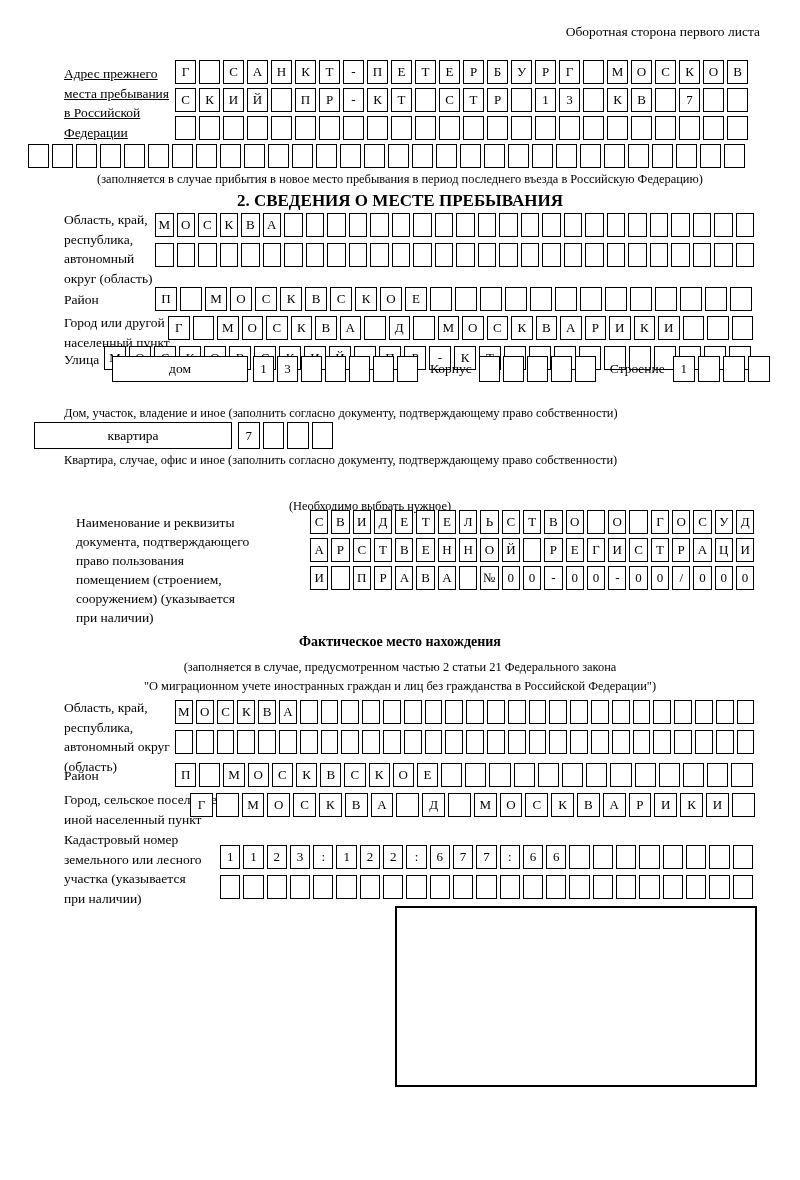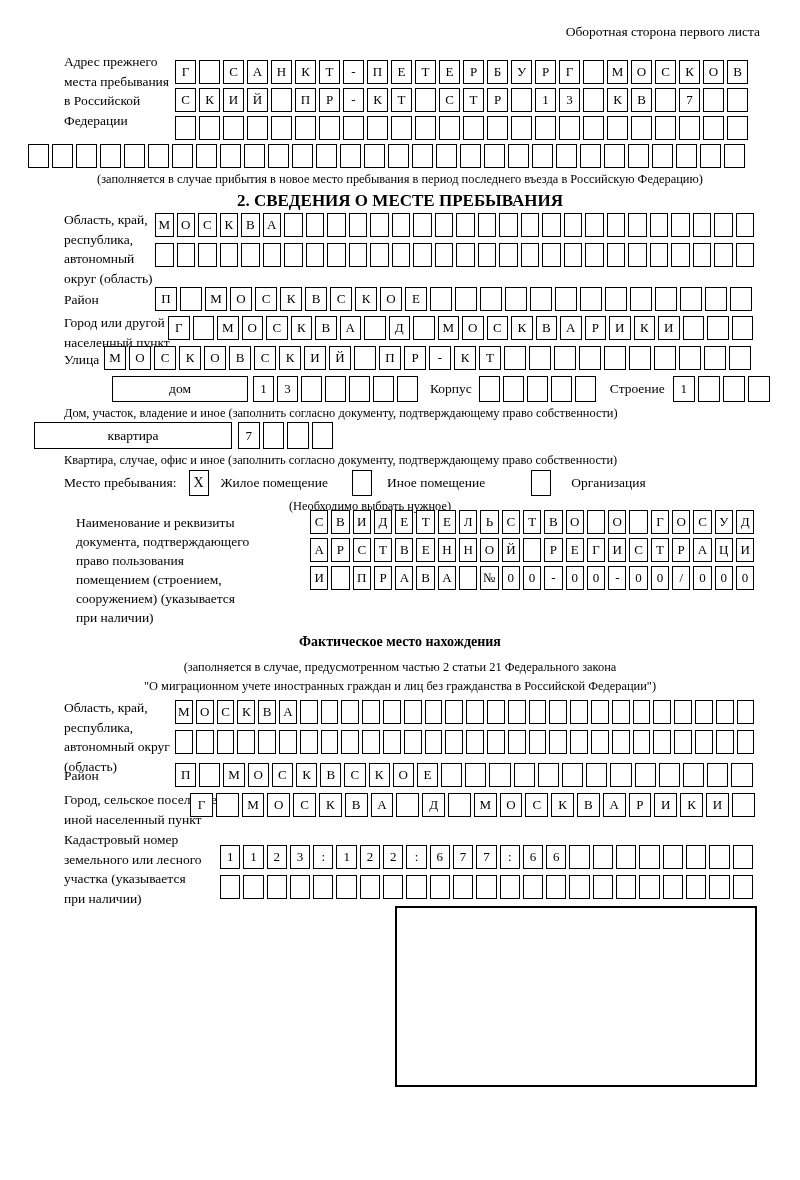--- a/index.html
+++ b/index.html
@@ -22,21 +22,21 @@
   .inline-label{font-size:13.5px;white-space:nowrap;}
   .stampbox{position:absolute;border:2px solid #000;background:#fff;}
 </style>
 </head>
 <body>
 
 <div class="page">
 
   <div class="abs label" style="top:22px;right:40px;">Оборотная сторона первого листа</div>
 
-  <div class="abs label" style="left:64px;top:52px;">
+  <div class="abs label" style="left:64px;top:64px;text-decoration:underline;">
       <div>Адрес прежнего</div>
       <div>места пребывания</div>
       <div>в Российской</div>
       <div>Федерации</div>
     </div>
   <div class="cellrow" style="left:175px;top:60px;--cw:21px;">
       <div class="cell">Г</div>
       <div class="cell"></div>
       <div class="cell">С</div>
       <div class="cell">А</div>
@@ -298,21 +298,21 @@
       <div class="cell"></div>
       <div class="cell"></div>
       <div class="cell"></div>
       <div class="cell"></div>
       <div class="cell"></div>
       <div class="cell"></div>
       <div class="cell"></div>
       <div class="cell"></div>
     </div>
 
-  <div class="flexrow" style="left:64px;top:376px;padding-left:48px;">
+  <div class="flexrow" style="left:64px;top:356px;padding-left:48px;">
     <div class="widebox" style="width:136px;height:26px;">дом</div>
     <div class="cellrow" style="position:static;margin-left:5px;--cw:21px;--ch:26px;">
         <div class="cell">1</div>
         <div class="cell">3</div>
         <div class="cell"></div>
         <div class="cell"></div>
         <div class="cell"></div>
         <div class="cell"></div>
         <div class="cell"></div>
       </div>
@@ -338,29 +338,20 @@
     <div class="widebox" style="width:198px;height:27px;">квартира</div>
     <div class="cellrow" style="position:static;margin-left:6px;--cw:21.5px;--ch:27px;">
         <div class="cell">7</div>
         <div class="cell"></div>
         <div class="cell"></div>
         <div class="cell"></div>
       </div>
   </div>
   <div class="abs small" style="left:64px;top:453px;">Квартира, случае, офис и иное (заполнить согласно документу, подтверждающему право собственности)</div>
 
-  <div class="flexrow" style="left:64px;top:470px;">
-    <div class="inline-label">Место пребывания:</div>
-    <div class="checkbox" style="margin-left:12px;">X</div>
-    <div class="inline-label" style="margin-left:12px;">Жилое помещение</div>
-    <div class="checkbox" style="margin-left:24px;"></div>
-    <div class="inline-label" style="margin-left:15px;">Иное помещение</div>
-    <div class="checkbox" style="margin-left:46px;"></div>
-    <div class="inline-label" style="margin-left:20px;">Организация</div>
-  </div>
   <div class="abs small center" style="left:160px;top:499px;width:420px;">(Необходимо выбрать нужное)</div>
 
   <div class="abs label" style="left:76px;top:513px;line-height:19px;">
       <div>Наименование и реквизиты</div>
       <div>документа, подтверждающего</div>
       <div>право пользования</div>
       <div>помещением (строением,</div>
       <div>сооружением) (указывается</div>
       <div>при наличии)</div>
     </div>

